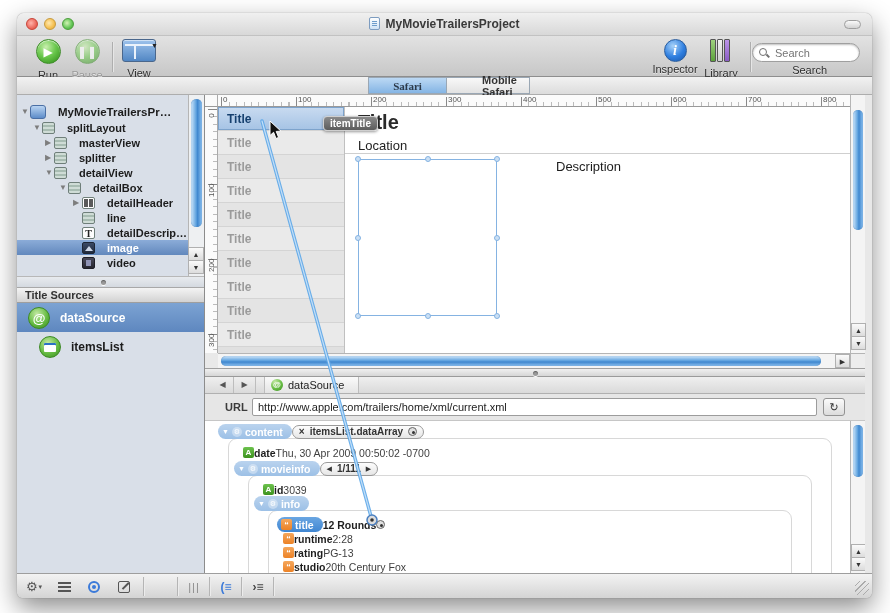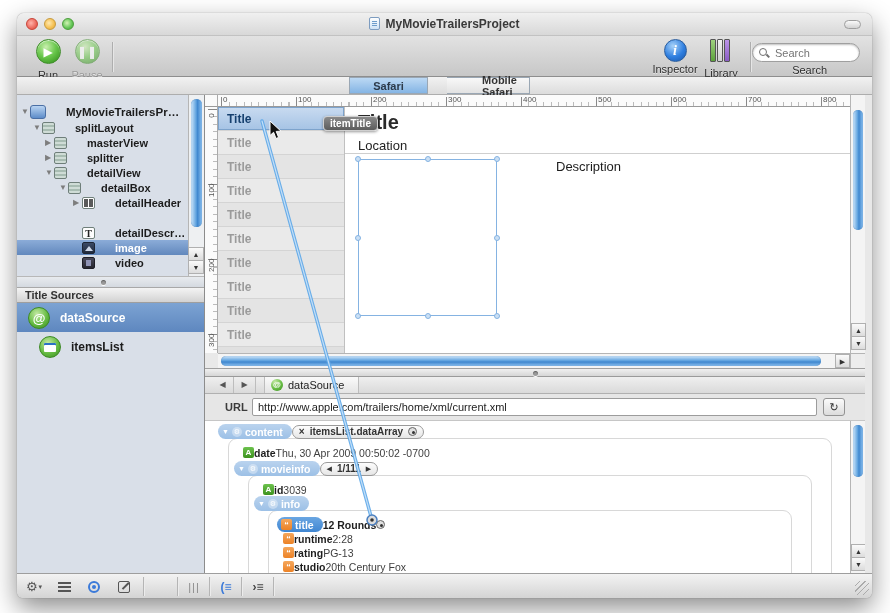--- a/index.html
+++ b/index.html
@@ -60,21 +60,21 @@
     display:flex; align-items:center; justify-content:center; border:1px solid #9aa7b4; }
   .seg.sel { background:linear-gradient(#bcd9f4,#84b4e4); }
   .seg.unsel { background:linear-gradient(#f8f8f8,#e2e2e2); border-left:none; color:#333; }
 
   
   .sidebar { position:absolute; left:0; top:82px; width:188px; bottom:25px;
     background:#d9dfe8; border-right:1px solid #8c8c8c; overflow:hidden; }
   .trow { position:absolute; left:0; right:16px; height:15px; font-size:11px; font-weight:bold; color:#1c1c1c;
     display:flex; align-items:center; white-space:nowrap; }
   .trow .disc { width:9px; font-size:8px; color:#7d7d7d; flex:none; }
-  .trow .lbl { margin-left:20px; overflow:hidden; text-overflow:ellipsis; }
+  .trow .lbl { margin-left:12px; overflow:hidden; text-overflow:ellipsis; }
   .trow.sel { background:linear-gradient(#8bacd8,#6288bd); color:#fff; right:16px; }
   .tico { flex:none; width:13px; height:12px; border-radius:2px; border:1px solid #6f7f7a;
     background:repeating-linear-gradient(#cfdcd6 0 2px,#a8bcb2 2px 4px); }
   .tico.app { width:16px; height:14px; border:1px solid #4a6fa5; background:linear-gradient(#b9d4f2,#5d8cc9); border-radius:3px; }
   .tico.grid { background:#fff; position:relative; }
   .tico.grid::after { content:""; position:absolute; inset:1px; background:
      linear-gradient(#5a5a5a,#5a5a5a) 0 0/4px 4px no-repeat, linear-gradient(#5a5a5a,#5a5a5a) 100% 0/4px 4px no-repeat,
      linear-gradient(#5a5a5a,#5a5a5a) 0 100%/4px 4px no-repeat, linear-gradient(#5a5a5a,#5a5a5a) 100% 100%/4px 4px no-repeat; }
   .tico.text { background:#fdfdfd; color:#222; font:bold 10px "Liberation Serif",serif; text-align:center; line-height:11px; }
   .tico.img { background:linear-gradient(#3b4a66,#202a3c); position:relative; border:1px solid #1c2535; }
@@ -198,38 +198,42 @@
   <div class="toolbar">
     <div class="tb-item" style="left:3px;">
       <span class="orb"><span class="g">▶</span></span>
       <div class="tb-label">Run</div>
     </div>
     <div class="tb-item" style="left:42px;">
       <span class="orb" style="opacity:.55"><span class="g">❚❚</span></span>
       <div class="tb-label dim">Pause</div>
     </div>
     <div class="tb-sep" style="left:95px;"></div>
+    <div class="tb-item" style="left:92px;width:60px;">
+      <span class="view-ic"><span class="view-caret">▼</span></span>
+      <div class="tb-label">View</div>
+    </div>
     <div class="tb-item" style="left:630px;">
       <span class="insp-ic">i</span>
       <div class="tb-label">Inspector</div>
     </div>
     <div class="tb-item" style="left:682px;width:44px;">
       <span class="lib-ic"><i></i><i></i><i></i></span>
       <div class="tb-label">Library</div>
     </div>
     <div class="tb-sep" style="left:733px;"></div>
     <div class="searchbox">
       <span class="mag"></span>
       <input placeholder="Search" style="">
     </div>
     <div class="tb-label" style="position:absolute;right:45px;top:27px;">Search</div>
   </div>
 
   <div class="tabstrip">
-    <div class="seg sel" style="left:332px;width:79px;">
+    <div class="seg sel" style="left:351px;width:79px;font-family:Liberation Serif, serif;">
           <span>Safari</span>
         </div>
     <div class="seg unsel" style="left:430px;width:83px;padding-left:35px;">
           <span>Mobile Safari</span>
         </div>
   </div>
 
   <div class="sidebar">
     <div class="trow" style="top:8px;height:17px;padding-left:4px;font-size:11.5px;">
       <span class="disc">▼</span>
@@ -258,20 +262,24 @@
     </div>
     <div class="trow" style="top:85px;padding-left:42px;">
       <span class="disc">▼</span>
           <span class="tico"></span>
           <span class="lbl">detailBox</span>
     </div>
     <div class="trow" style="top:100px;padding-left:56px;">
       <span class="disc">▶</span>
           <span class="tico grid"></span>
           <span class="lbl">detailHeader</span>
+    </div>
+    <div class="trow" style="top:115px;padding-left:65px;">
+      <span class="tico"></span>
+          <span class="lbl">line</span>
     </div>
     <div class="trow" style="top:130px;padding-left:65px;">
       <span class="tico text">T</span>
           <span class="lbl">detailDescription</span>
     </div>
     <div class="trow sel" style="top:145px;padding-left:65px;">
       <span class="tico img"></span>
           <span class="lbl">image</span>
     </div>
     <div class="trow" style="top:160px;padding-left:65px;">

